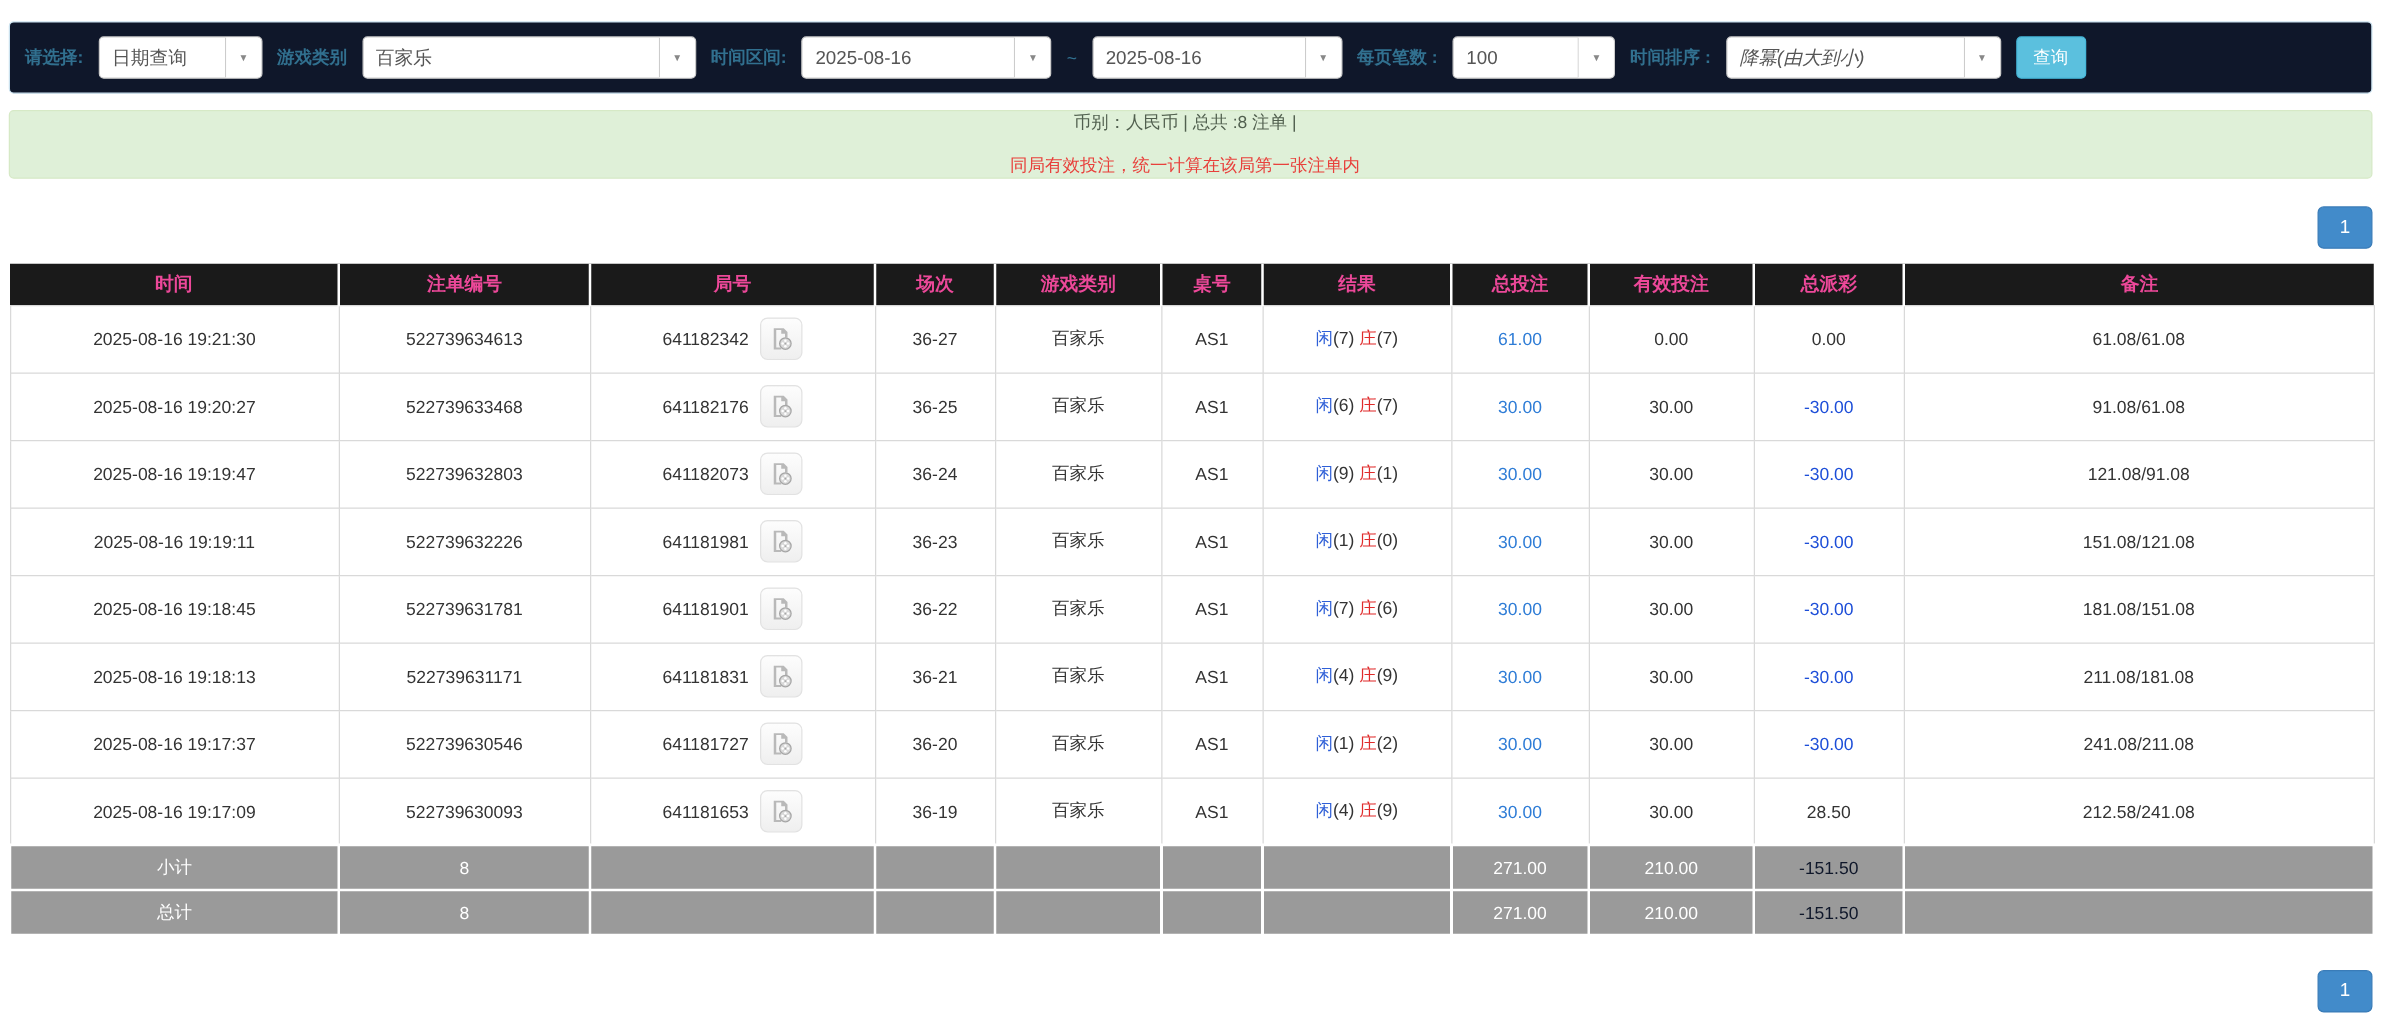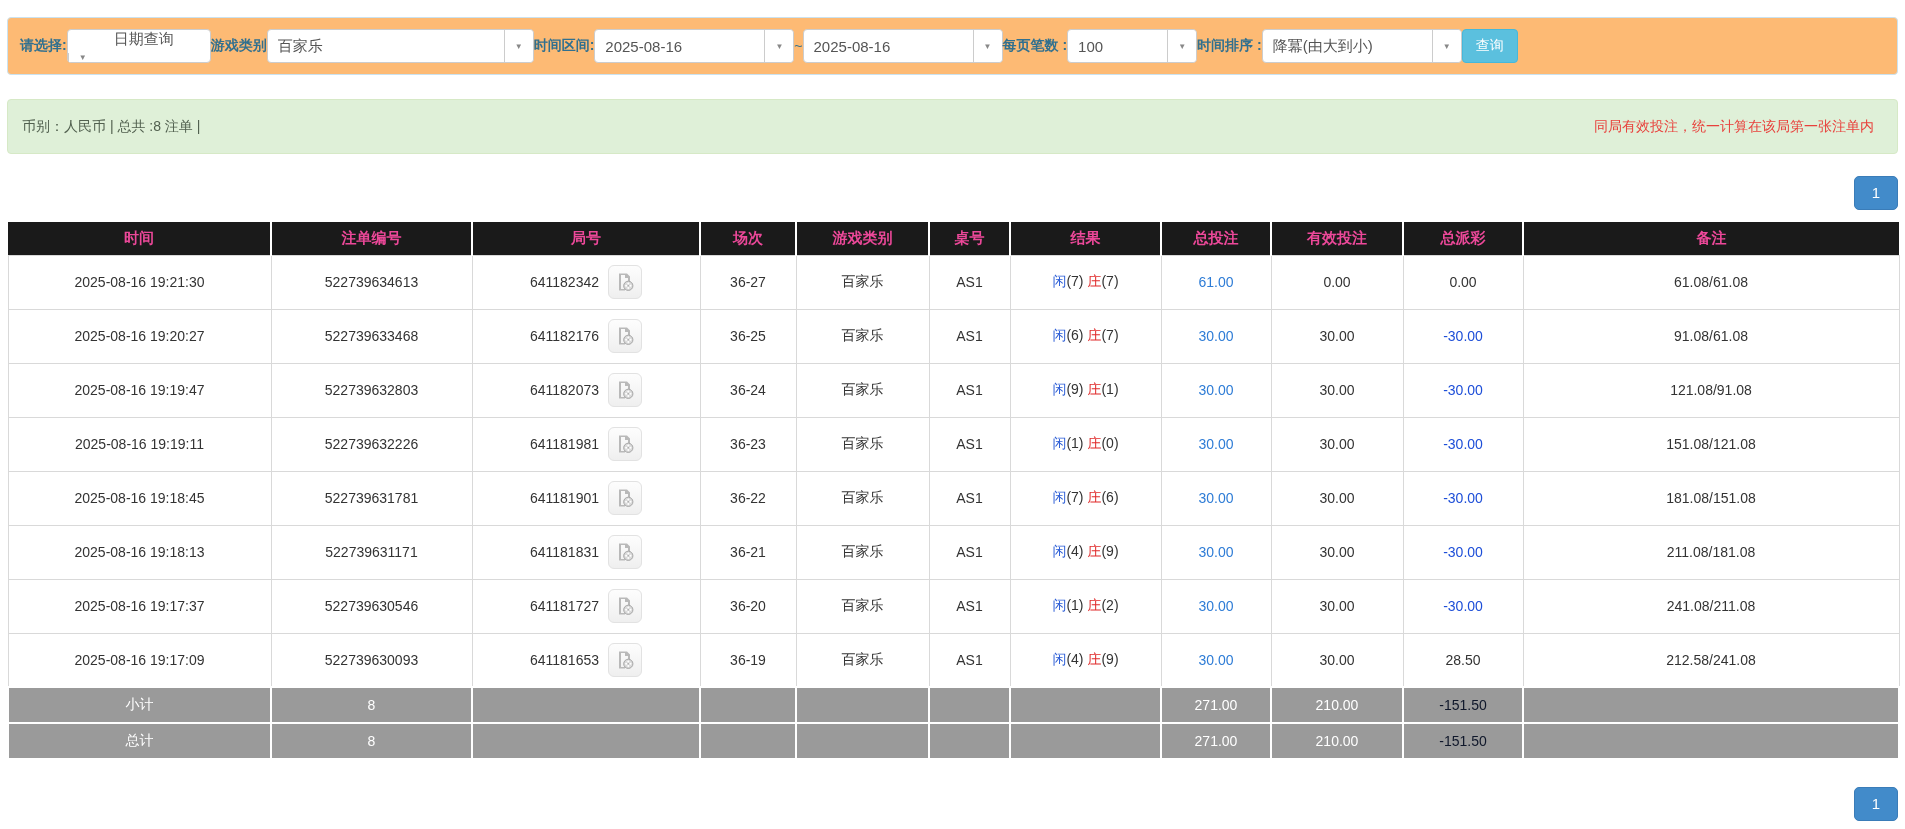--- a/index.html
+++ b/index.html
@@ -4,46 +4,47 @@
 <style>
   * { box-sizing: border-box; margin: 0; padding: 0; }
   html, body { width: 1905px; height: 829px; overflow: hidden; background: #fff; }
   body { font-family: "Liberation Sans", "DejaVu Sans", sans-serif; color: #333; }
   .page { width: 1905px; height: 829px; padding: 0 7px; overflow: hidden; position: relative; }
 
   .page-title { font-size: 25px; font-weight: 400; color: #333; margin-top: 9px; line-height: 33px; }
 
   
   .filter-bar {
-    margin-top: 17px; background: #fdba74; border: 1px solid #cbe2ef; border-radius: 4px;
-    padding: 11px 12px; display: flex; align-items: center; gap: 0; height: 58px;
+    margin-top: 17px; background: #0f172a; border: 1px solid #cbe2ef; border-radius: 4px;
+    padding: 11px 12px; display: flex; align-items: center; gap: 12px; height: 58px;
   }
   .f-label { font-size: 14px; font-weight: bold; color: #31708f; white-space: nowrap; }
   .sep { font-size: 14px; color: #31708f; }
   .select {
     background: #fff; border: 1px solid #ccc; border-radius: 4px; height: 34px;
     display: inline-flex; align-items: center; justify-content: space-between; cursor: pointer;
   }
   .select .select-value { font-size: 15px; color: #555; padding-left: 10px; white-space: nowrap; overflow: hidden; }
   .select .select-caret {
     width: 29px; align-self: stretch; border-left: 1px solid #ccc; display: flex;
     align-items: center; justify-content: center; font-size: 8px; color: #888; border-radius: 0 4px 4px 0; background: #fff;
   }
-  .w-qtype { width: 144px; flex-direction: column; } .w-game { width: 267px; } .w-date { width: 200px; }
-  .w-psize { width: 130px; } .w-sort { width: 200px; }
+  .w-qtype { width: 131px; } .w-game { width: 267px; } .w-date { width: 200px; }
+  .w-psize { width: 130px; } .w-sort { width: 220px; font-style: italic; }
   .search-btn {
     height: 34px; padding: 0 13px; background: #5bc0de; border: 1px solid #46b8da; border-radius: 4px;
     color: #fff; font-size: 14px; cursor: pointer; font-family: inherit;
   }
 
   
   .summary-bar {
-    margin-top: 24px; background: #dff0d8; border: 1px solid #d6e9c6; border-radius: 4px;
+    margin-top: 13px; background: #dff0d8; border: 1px solid #d6e9c6; border-radius: 4px;
     height: 55px; display: flex; align-items: center; justify-content: space-between; padding: 0 23px 0 14px;
     font-size: 14px;
+    flex-direction: column;
   }
   .summary-left { color: #51604f; }
   .summary-right { color: #e8413c; }
 
   
   .pagination { text-align: right; }
   .pagination.top { margin-top: 22px; }
   .pagination.bottom { margin-top: 27px; }
   .page-btn {
     display: inline-block; min-width: 44px; height: 34px; line-height: 32px; text-align: center;

